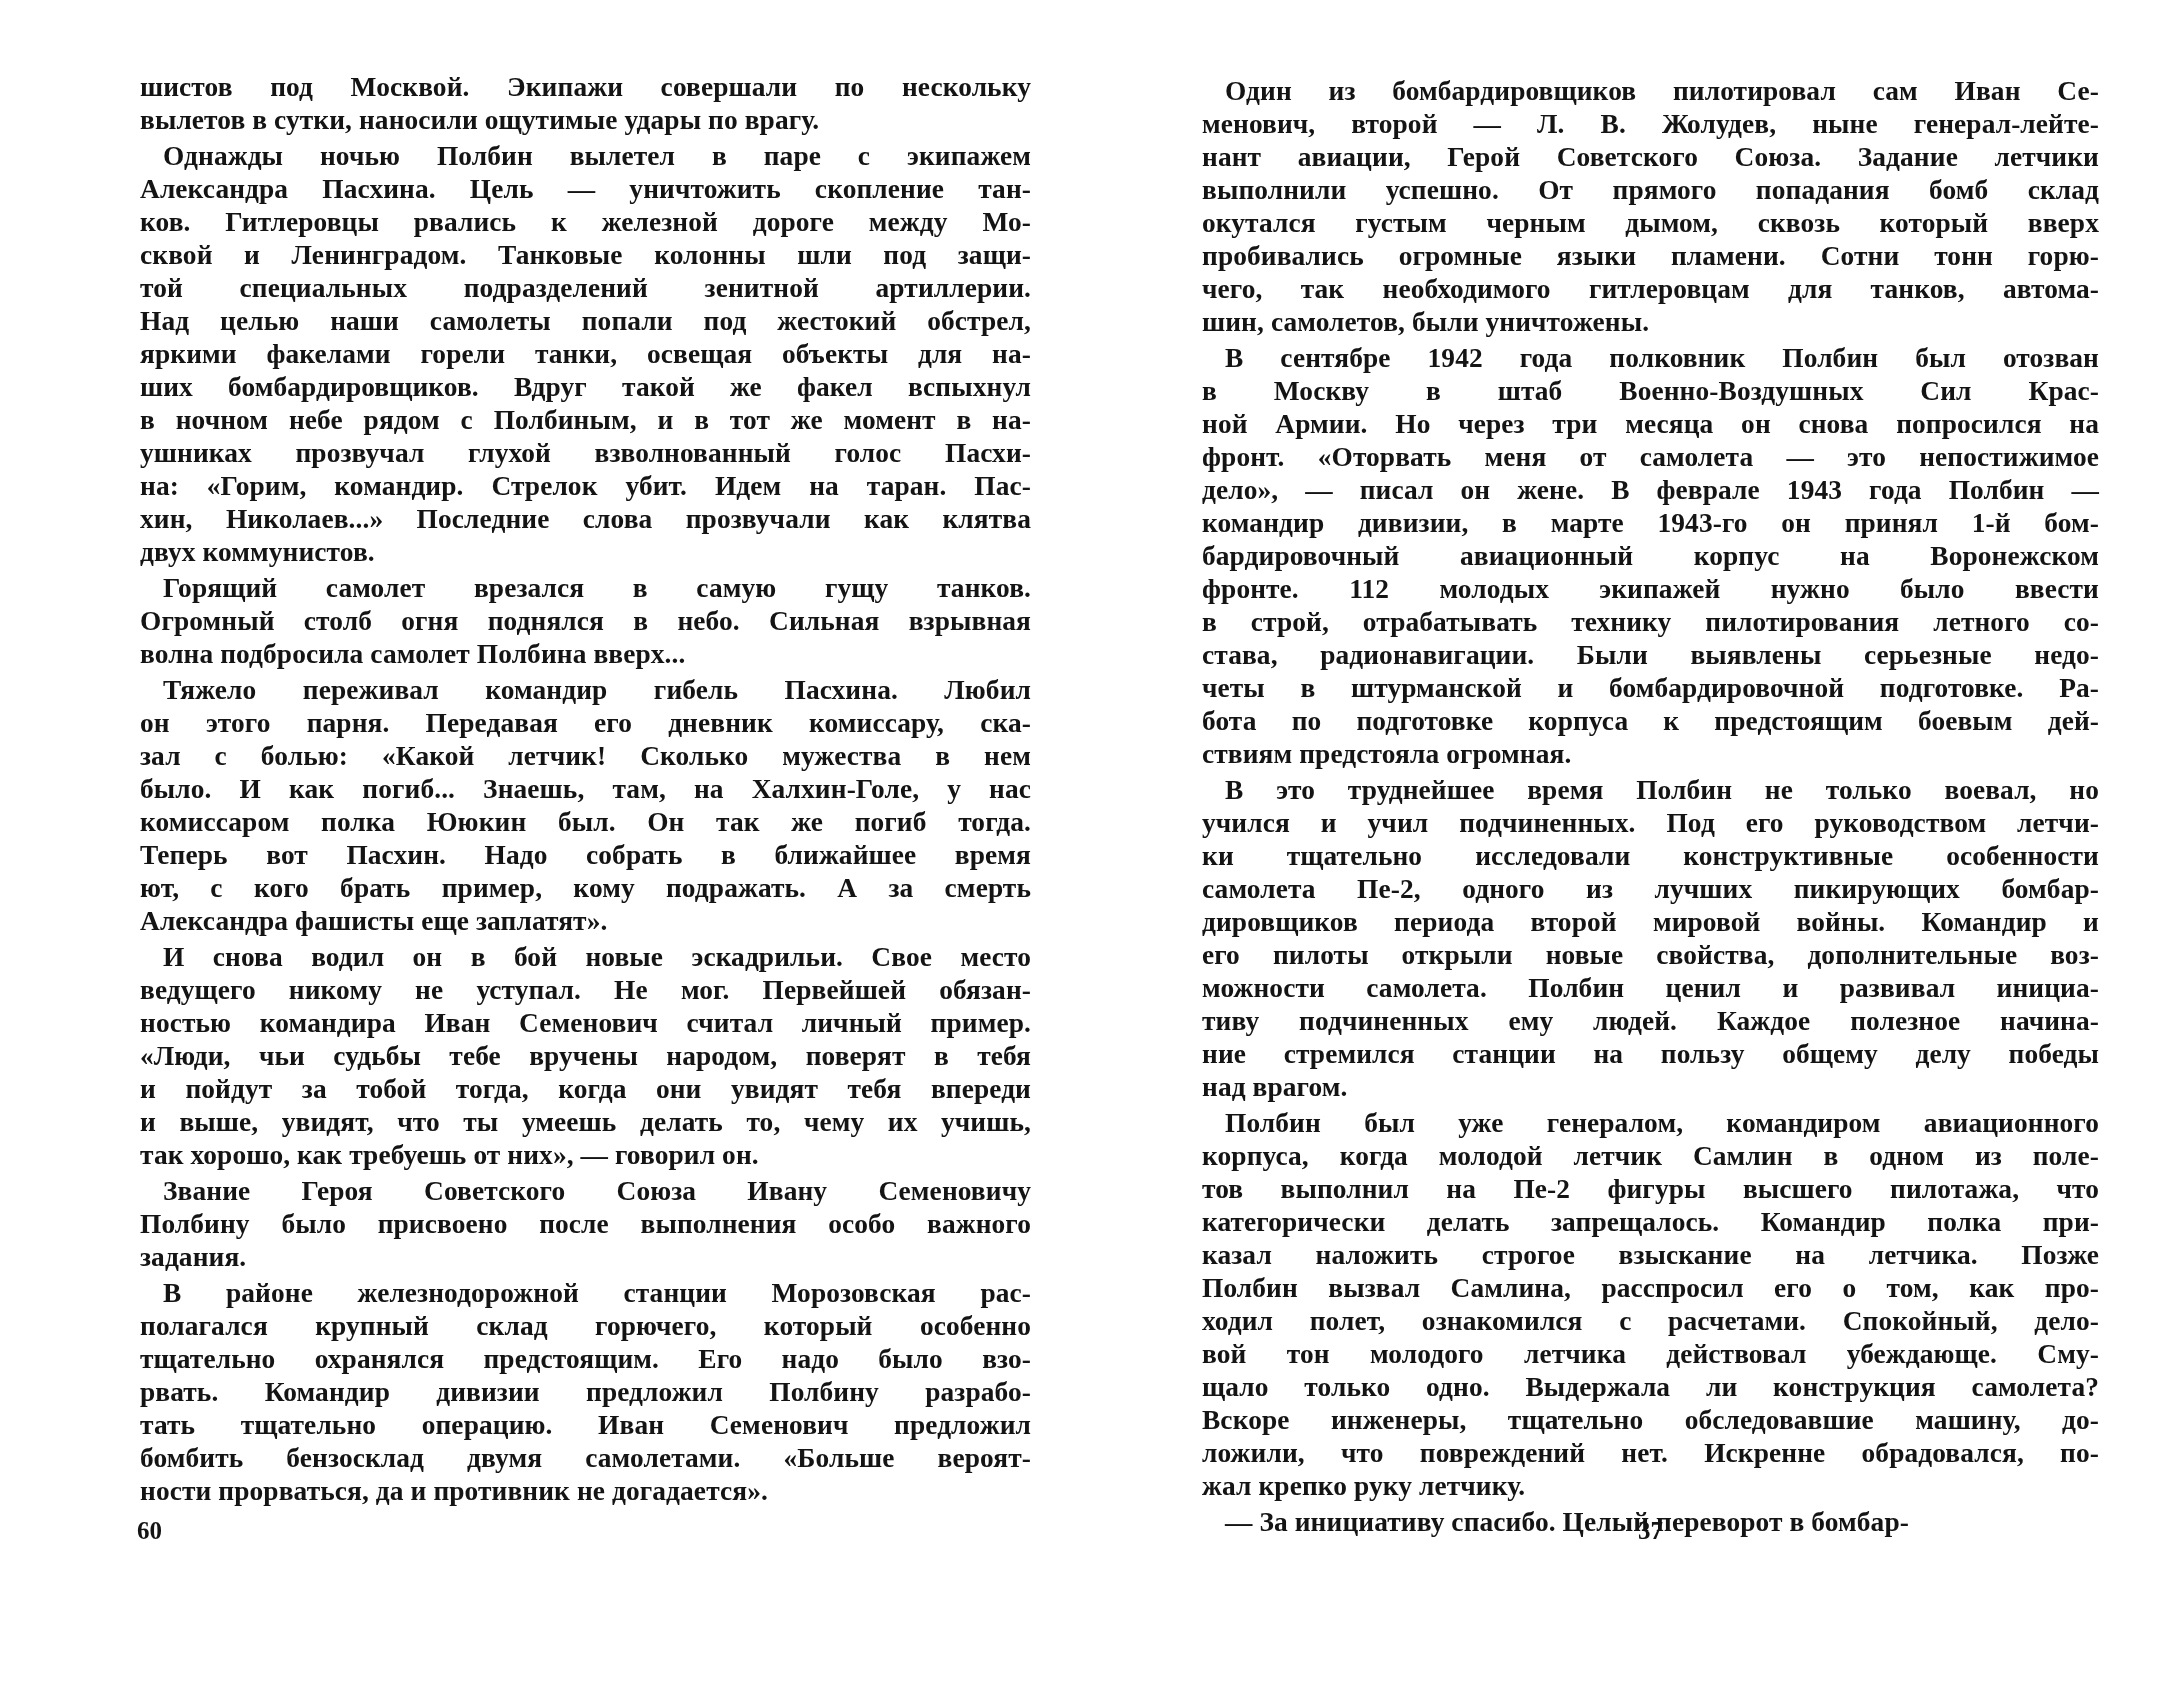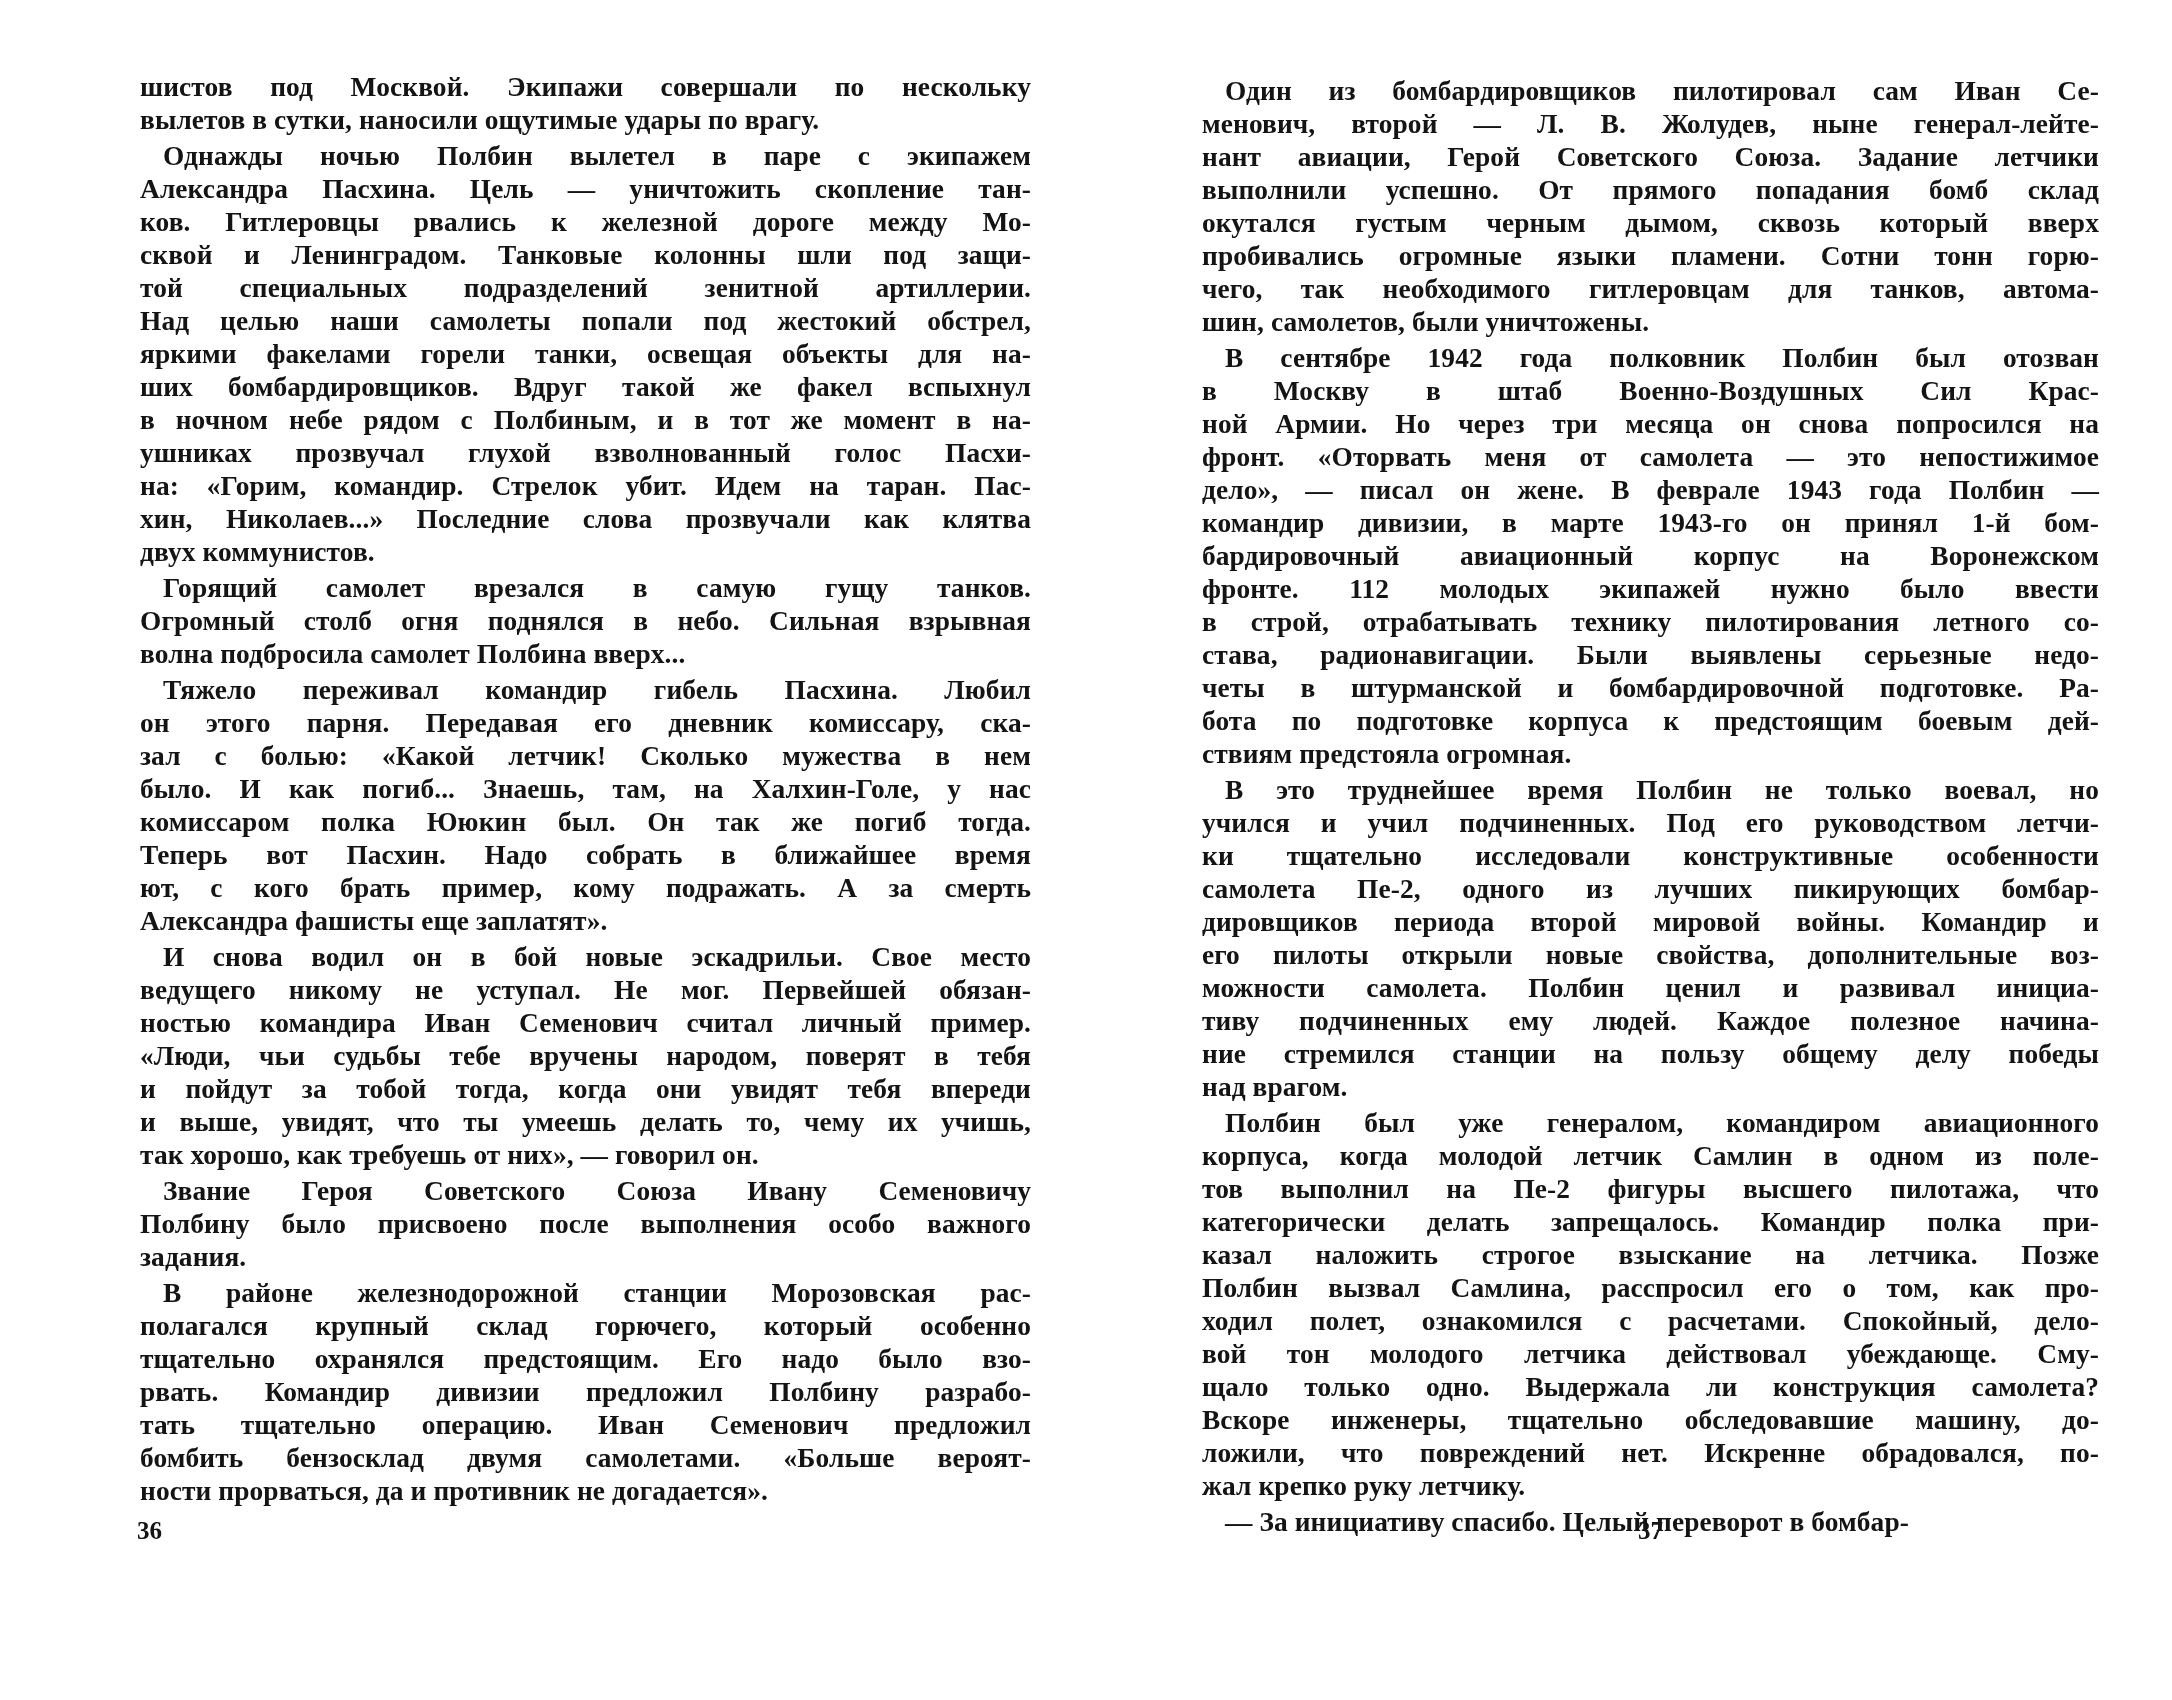--- a/index.html
+++ b/index.html
@@ -178,16 +178,16 @@
       <div class="line just">щало только одно. Выдержала ли конструкция самолета?</div>
       <div class="line just">Вскоре инженеры, тщательно обследовавшие машину, до-</div>
       <div class="line just">ложили, что повреждений нет. Искренне обрадовался, по-</div>
       <div class="line">жал крепко руку летчику.</div>
     </div>
     <div class="paragraph">
       <div class="line indent">— За инициативу спасибо. Целый переворот в бомбар-</div>
     </div>
   </div>
 
-<div id="page-number-left" class="page-number">36</div>
+<div id="page-number-left" class="page-number">60</div>
 
 <div id="page-number-right" class="page-number">37</div>
 
 
 </body></html>

